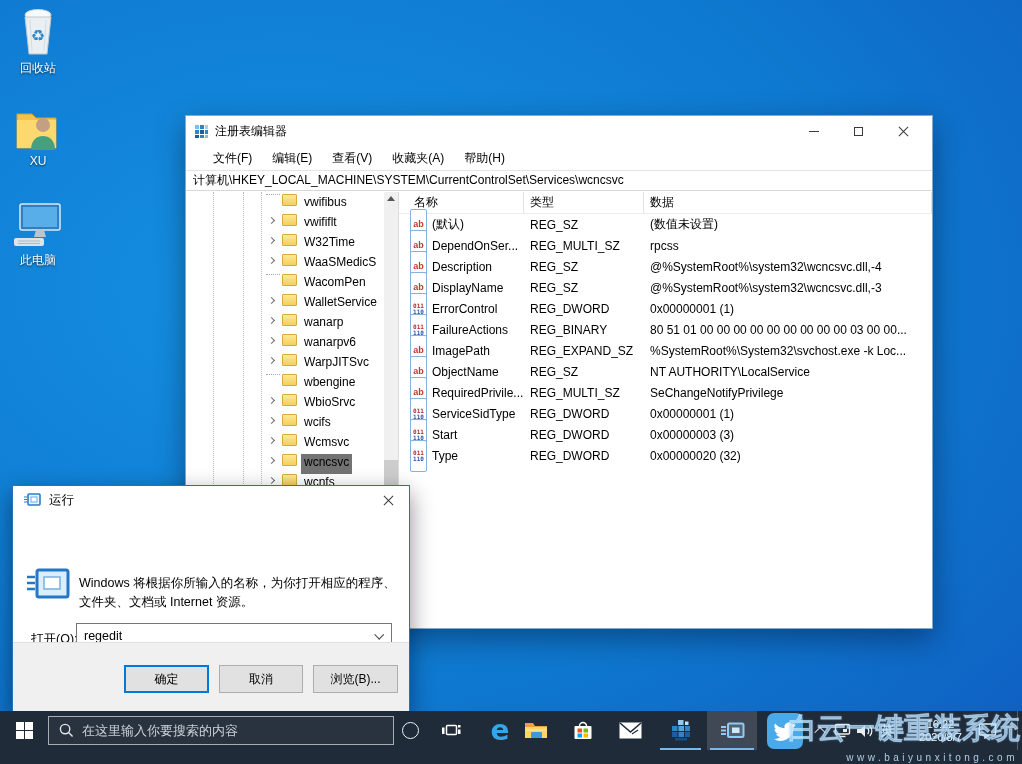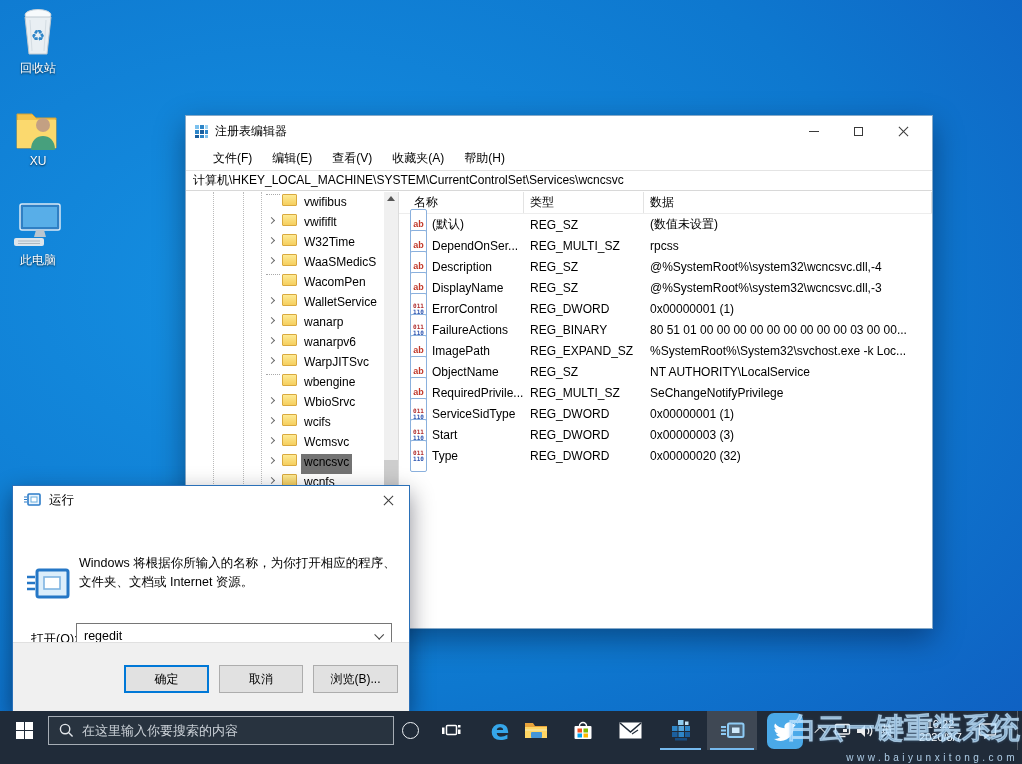--- a/index.html
+++ b/index.html
@@ -63,21 +63,21 @@
   .vicon.bin{flex-direction:column;font-size:6px;line-height:6px;font-family:"DejaVu Sans Mono",monospace;font-weight:bold;}
   .vicon.bin .r1{color:#b03030;} .vicon.bin .r2{color:#2f55b0;}
   
   .run{position:absolute;left:12px;top:485px;width:398px;height:227px;background:#fff;
     border:1px solid #2a70b8;box-shadow:0 8px 22px rgba(0,0,20,.45);font-size:12.5px;color:#000;}
   .run-title{height:28px;display:flex;align-items:center;padding-left:10px;}
   .run-title .ttl{margin-left:8px;flex:1;}
   .run-close{width:42px;height:100%;display:flex;align-items:center;justify-content:center;}
   .run-body{position:relative;height:130px;}
   .run-bigicon{position:absolute;left:12px;top:54px;}
-  .run-text{position:absolute;left:66px;top:40px;right:10px;line-height:19px;}
+  .run-text{position:absolute;left:66px;top:60px;right:10px;line-height:19px;}
   .open-label{position:absolute;left:18px;top:117px;}
   .combo{position:absolute;left:63px;top:109px;width:316px;height:25px;border:1px solid #767676;
     display:flex;align-items:center;padding-left:7px;background:#fff;}
   .combo .chev{position:absolute;right:9px;top:8px;width:7px;height:7px;
     border-right:1.4px solid #444;border-bottom:1.4px solid #444;transform:rotate(45deg) translateY(-1px);}
   .run-footer{position:absolute;left:0;right:0;bottom:0;height:69px;background:#f0f0f0;border-top:1px solid #e0e0e0;}
   .rbtn{position:absolute;top:22px;height:28px;background:#e1e1e1;border:1px solid #adadad;
     font-size:12px;display:flex;align-items:center;justify-content:center;font-family:inherit;color:#000;}
   .rbtn.ok{left:111px;width:85px;border:2px solid #0078d7;}
   .rbtn.cancel{left:206px;width:84px;}

